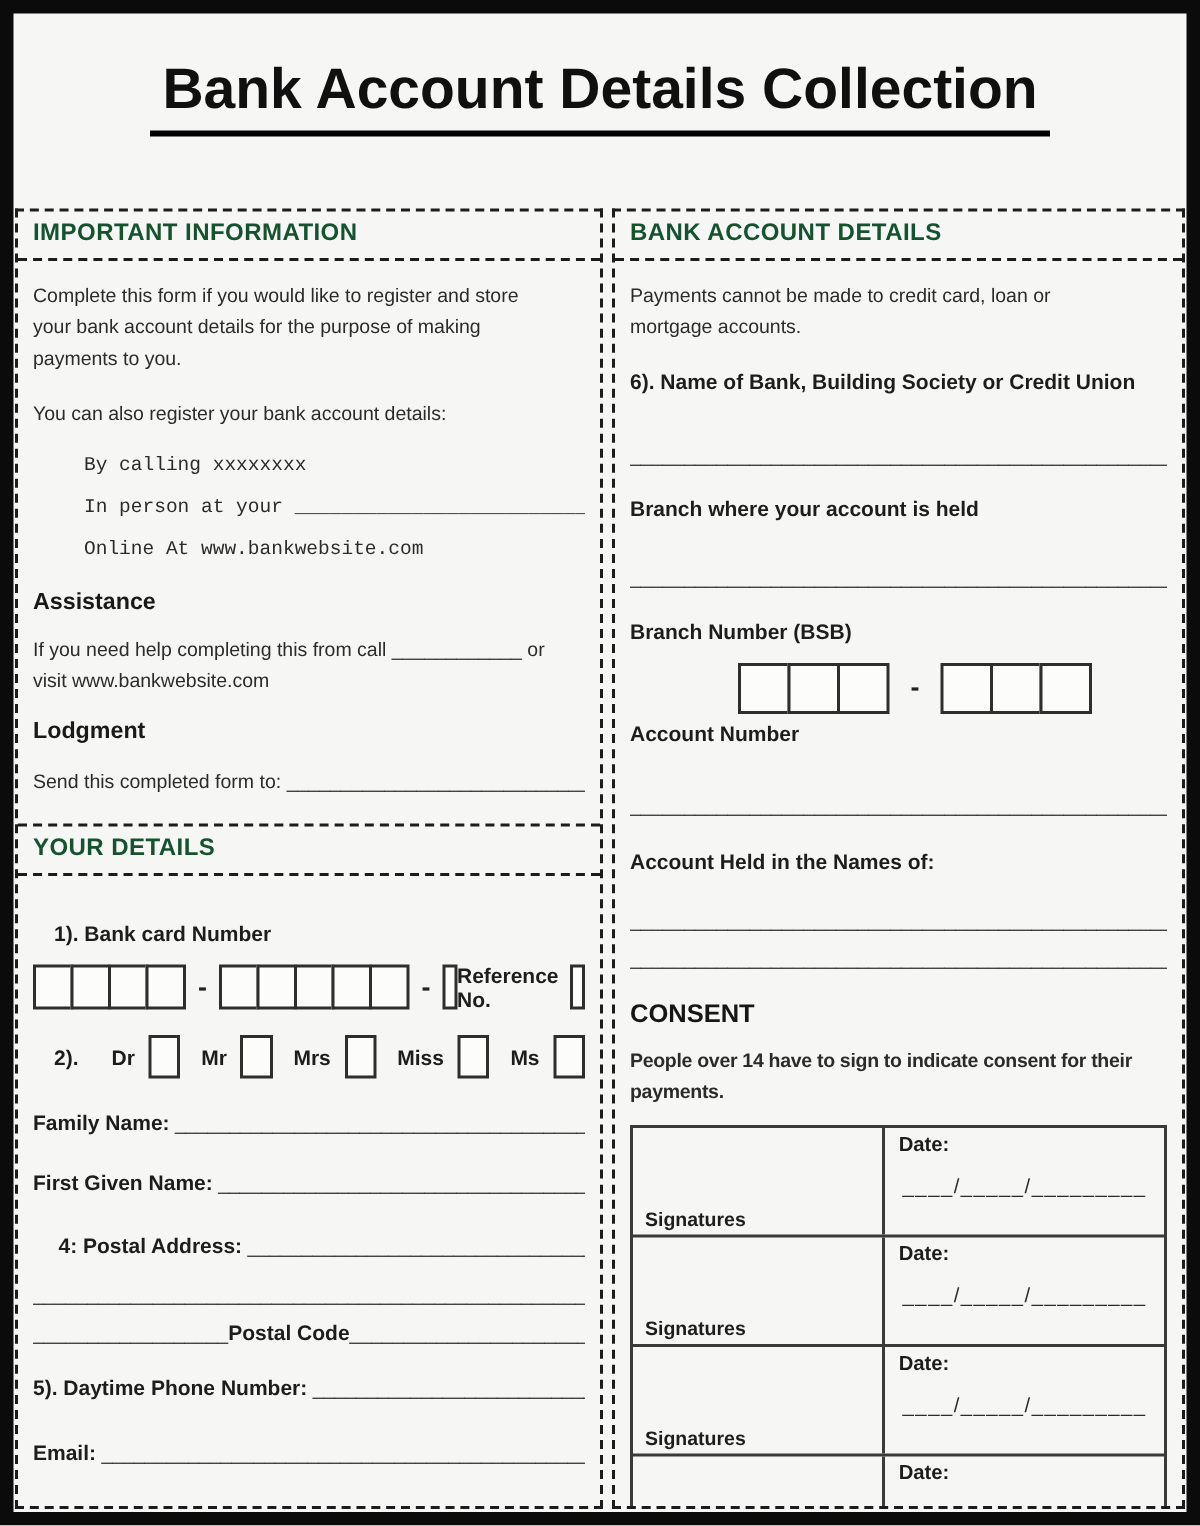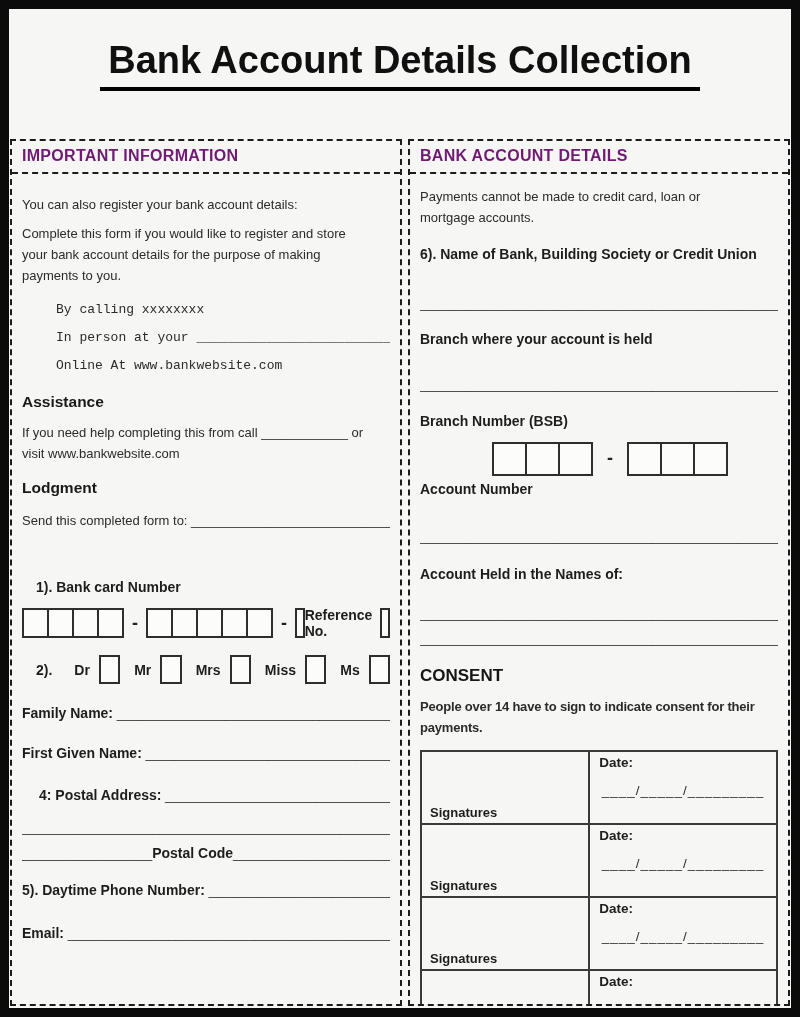--- a/index.html
+++ b/index.html
@@ -27,21 +27,21 @@
     position:absolute; top:130px; bottom:2px;
     border:2px dashed #1c1c1c;
     box-sizing:border-box;
     overflow:hidden;
   }
   .col-left  { left:1px;  width:392px; }
   .col-right { left:399px; right:1px; }
   .band {
     border-bottom:2px dashed #1c1c1c;
     padding:6px 10px 7px;
-    font-weight:bold; font-size:16px; color:#701a75;
+    font-weight:bold; font-size:16px; color:#14532d;
     letter-spacing:0.3px;
   }
   .band.mid { border-top:2px dashed #1c1c1c; }
   .content { padding:4px 10px 0 10px; font-size:13px; }
   .info-content { height:375px; box-sizing:border-box; }
   p { margin:0; }
   .pre { white-space:pre-line; line-height:1.62; }
   .h-sub { font-weight:bold; font-size:15.5px; color:#191919; }
   .lineField { white-space:nowrap; overflow:hidden; line-height:1.6; }
   .lbl { font-weight:bold; color:#1d1d1d; }
@@ -78,38 +78,39 @@
 <div class="page">
 
   <div class="title-wrap">
     <span class="title">Bank Account Details Collection</span>
   </div>
 
   <div class="col col-left">
     <div class="band">IMPORTANT INFORMATION</div>
 
     <div class="content info-content">
-      <p class="pre" style="margin-top:16px;">You can also register your bank account details:</p>
       <p class="pre" style="margin-top:8px;">Complete this form if you would like to register and store
 your bank account details for the purpose of making
 payments to you.</p>
+      <p class="pre" style="margin-top:16px;">You can also register your bank account details:</p>
       <ul class="blt">
         <li>By calling  xxxxxxxx</li>
         <li><span>In person at your </span><span>________________________________________</span></li>
         <li>Online At www.bankwebsite.com</li>
       </ul>
       <p class="h-sub" style="margin-top:16px;">Assistance</p>
       <p class="pre" style="margin-top:11px;">If you need help completing this from call  ____________ or
 visit www.bankwebsite.com</p>
       <p class="h-sub" style="margin-top:15px;">Lodgment</p>
       <p class="lineField" style="margin-top:14px;">
         <span>Send this completed form to: </span><span>______________________________</span>
       </p>
     </div>
 
+    <div class="band mid">YOUR DETAILS</div>
 
     <div class="content">
       <p class="lbl" style="margin:26px 0 0 14px; font-size:14px;">1). Bank card Number</p>
 
       <div class="cellrow" style="margin-top:12px;">
         <div class="cells">
           <span class="cell"></span>
             <span class="cell"></span>
             <span class="cell"></span>
             <span class="cell"></span>

